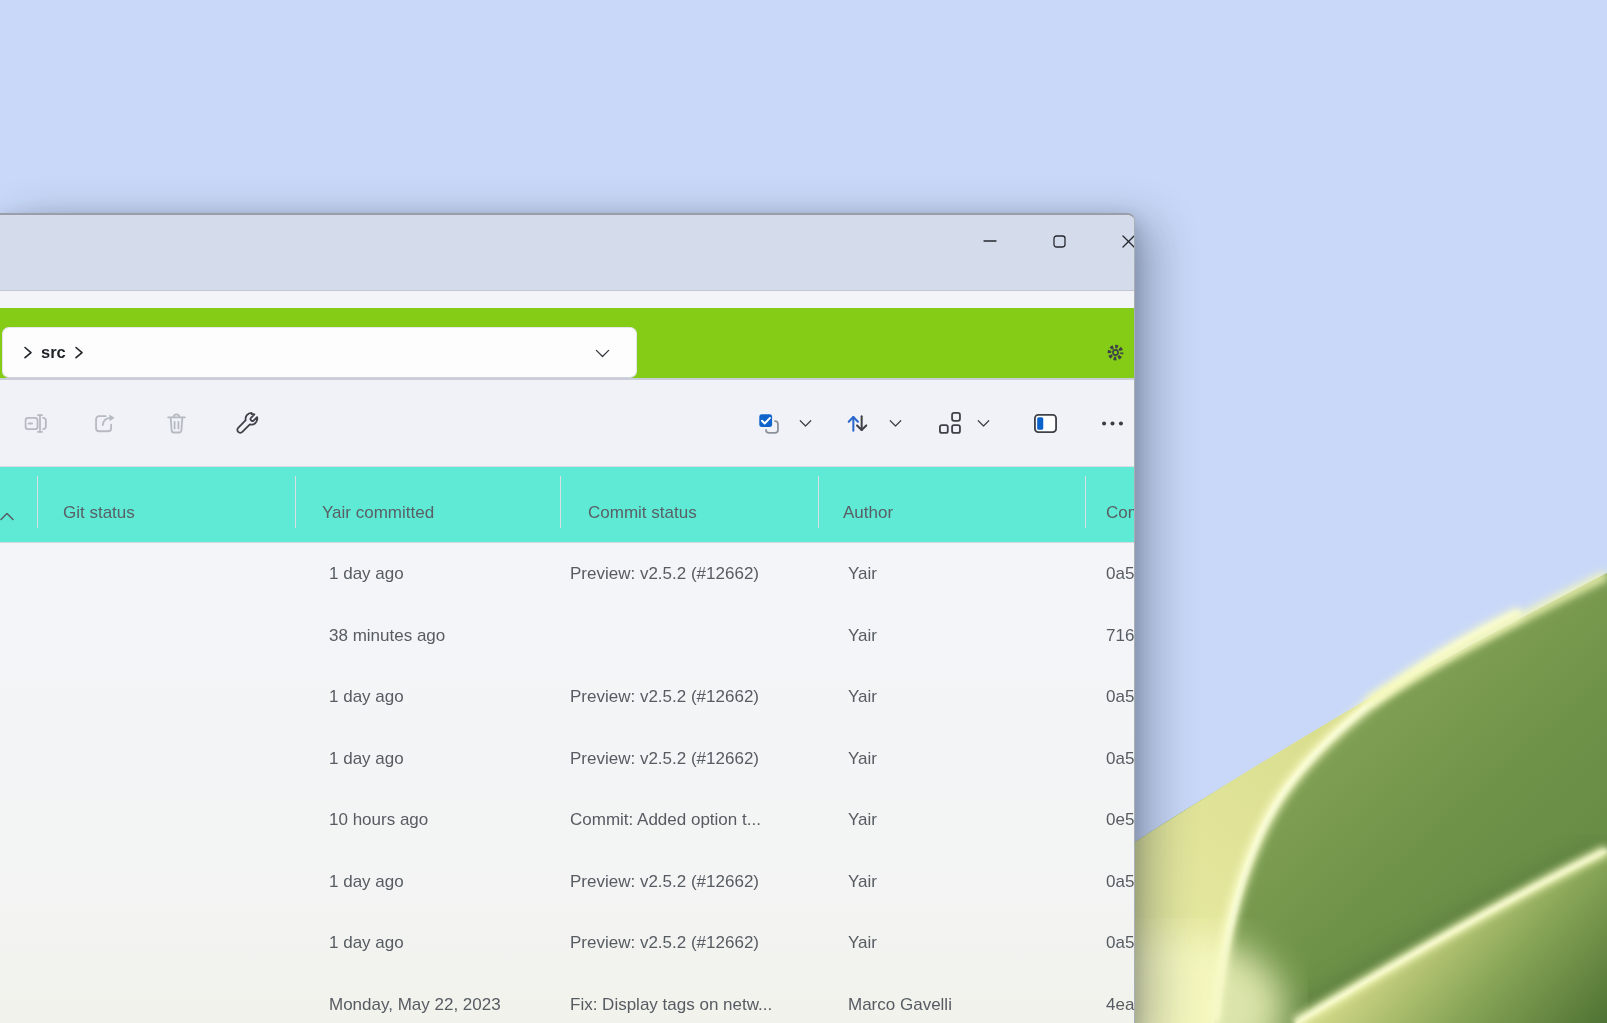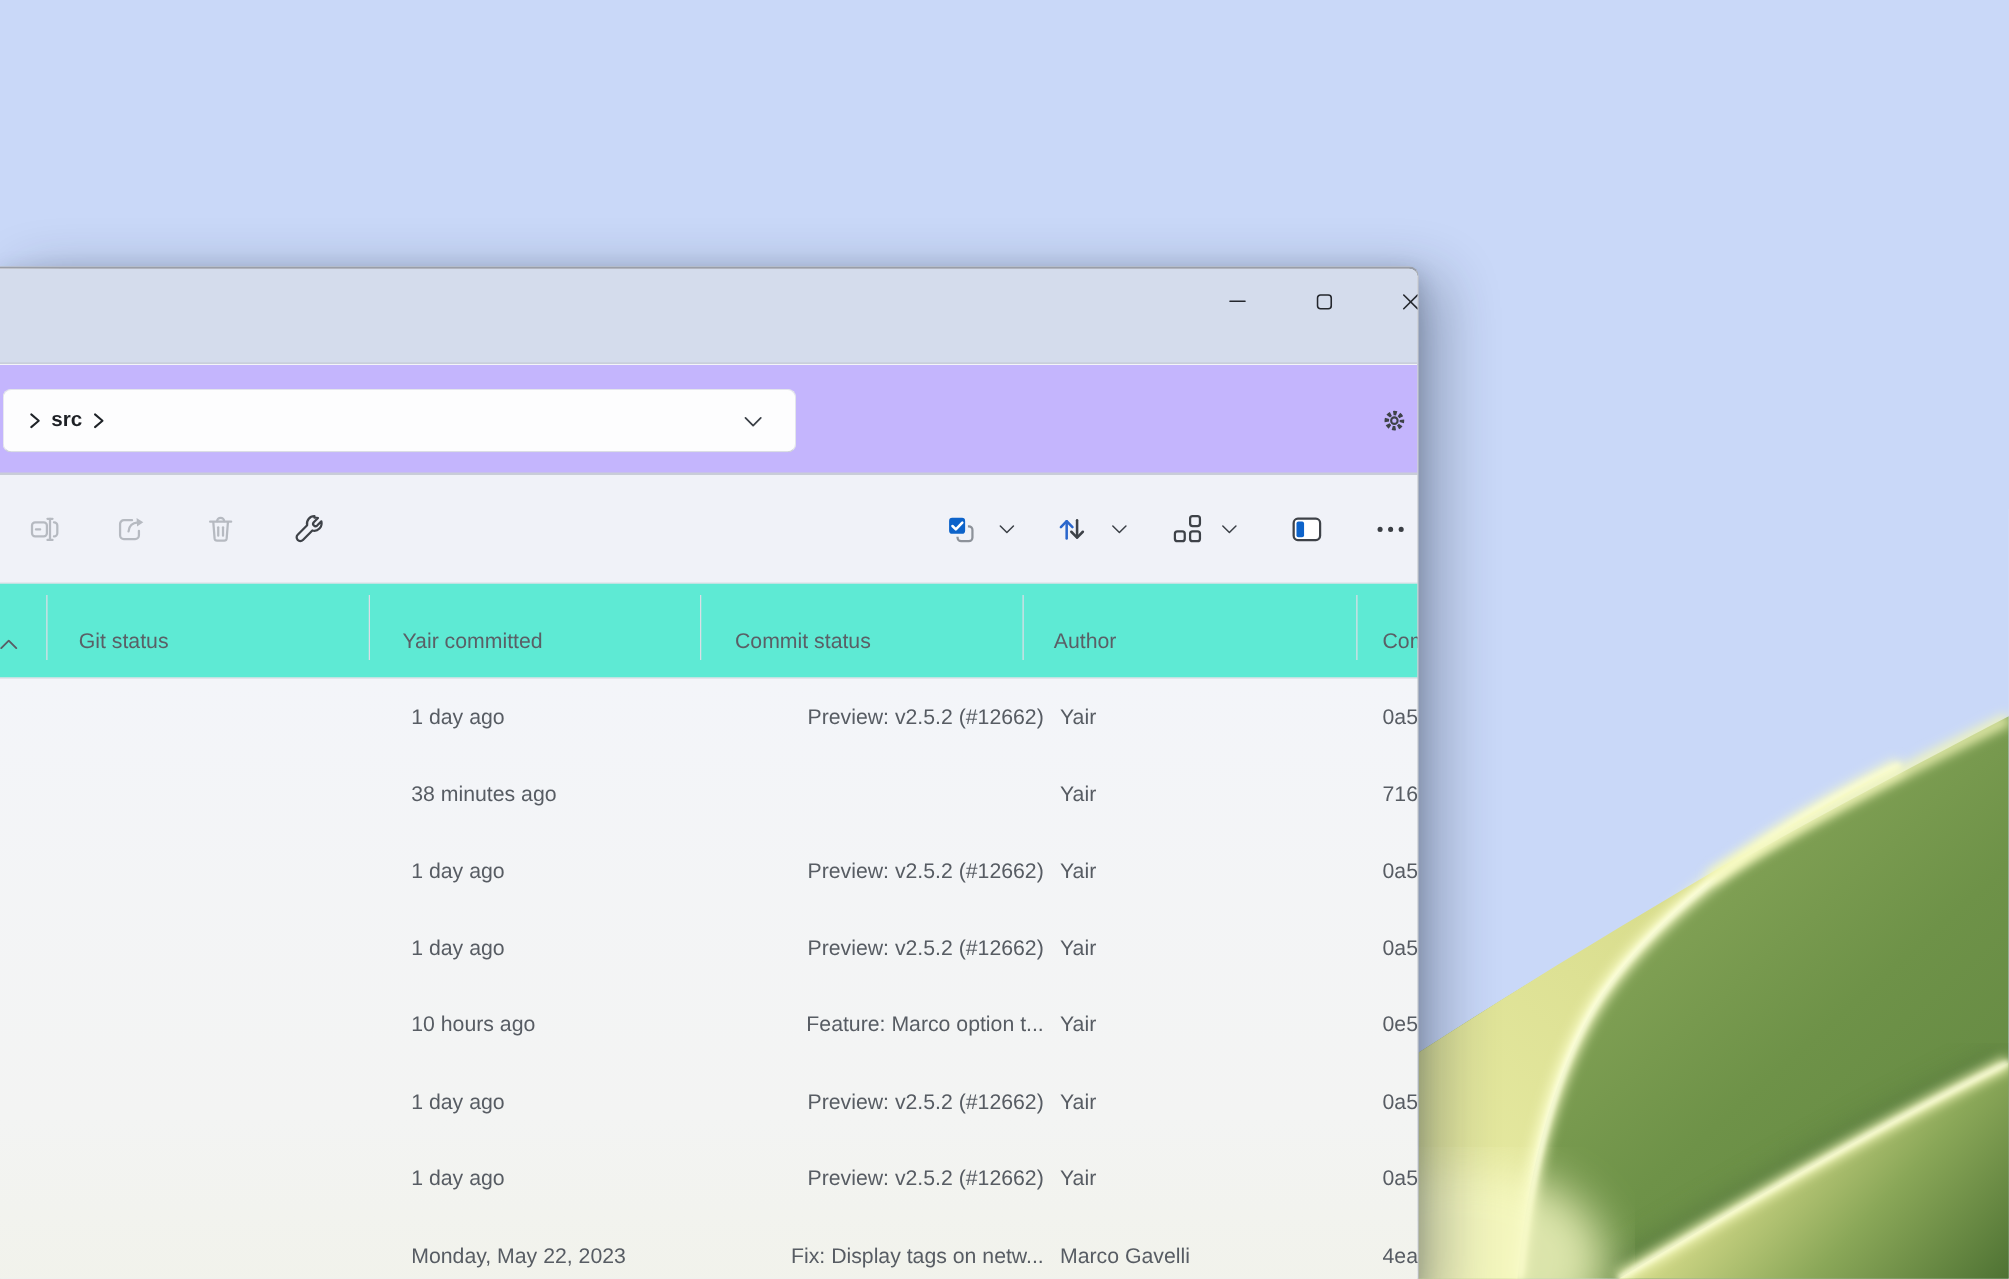--- a/index.html
+++ b/index.html
@@ -25,21 +25,21 @@
   .titlebar { position:absolute; left:0; top:0; width:100%; height:76px;
     background:#d4dcec; border-bottom:1px solid #c3c8d4; }
   .caption-btn { position:absolute; top:6px; width:48px; height:40px;
     display:flex; align-items:center; justify-content:center; background:transparent; border:none; cursor:default; }
   .caption-btn svg { stroke:#24272d; stroke-width:1.3; fill:none; stroke-linecap:round; }
   .btn-min   { left:966px; }
   .btn-max   { left:1035px; }
   .btn-close { left:1104px; }
 
   
-  .addressrow { position:absolute; left:0; top:77px; width:100%; height:87px; background:#c4b5fd; }
+  .addressrow { position:absolute; left:0; top:93px; width:100%; height:87px; background:#84cc16; }
   .pillbox { position:absolute; top:19px; height:51px; background:#fdfdfe;
     border:1px solid #e3e5eb; border-bottom:1px solid #cfd3db; border-radius:7px; }
   .addressbox { left:2px; width:635px; display:flex; align-items:center; padding:0 14px; }
   .crumb-chevron { display:flex; align-items:center; margin:0 6px; }
   .crumb-chevron svg { stroke:#1f2328; stroke-width:1.6; fill:none; stroke-linecap:round; stroke-linejoin:round; }
   .crumb { font-size:16.5px; font-weight:700; color:#1d2025; padding:0 2px; }
   .addr-dropdown { position:absolute; right:16px; top:0; height:100%; width:36px;
     display:flex; align-items:center; justify-content:center; background:none; border:none; }
   .addr-dropdown svg, .tb-chevron svg { stroke:#3a3f46; stroke-width:1.6; fill:none; stroke-linecap:round; stroke-linejoin:round; }
   .searchbox { left:662px; width:421px; }
@@ -72,21 +72,21 @@
   .hsort svg { stroke:#595e65; stroke-width:1.5; fill:none; stroke-linecap:round; stroke-linejoin:round; }
 
   
   .rows { position:absolute; left:0; top:328px; width:100%; height:502px;
     background:linear-gradient(180deg,#f3f5f9 0%,#f3f4f3 70%,#f1f2ea 100%); }
   .row { position:relative; height:61.5px; }
   .cell { position:absolute; top:0; height:61.5px; line-height:61.5px;
     font-size:17px; color:#575c63; white-space:nowrap; }
   .c-git    { left:63px;  width:220px; }
   .c-date   { left:329px; width:250px; }
-  .c-msg    { left:590px; width:245px; overflow:hidden;text-align:right; }
+  .c-msg    { left:570px; width:245px; overflow:hidden; }
   .c-author { left:848px; width:225px; overflow:hidden; }
   .c-hash   { left:1106px; width:40px; overflow:hidden; }
 </style>
 </head>
 <body>
 
 <div class="wallpaper">
   <svg width="1607" height="1023" viewBox="0 0 1607 1023">
     <defs>
       <linearGradient id="gGreen" gradientUnits="userSpaceOnUse" x1="1250" y1="650" x2="1607" y2="1050">
@@ -325,21 +325,21 @@
     <div class="row">
       <span class="cell c-git"></span>
       <span class="cell c-date">1 day ago</span>
       <span class="cell c-msg">Preview: v2.5.2 (#12662)</span>
       <span class="cell c-author">Yair</span>
       <span class="cell c-hash">0a5</span>
     </div>
     <div class="row">
       <span class="cell c-git"></span>
       <span class="cell c-date">10 hours ago</span>
-      <span class="cell c-msg">Feature: Marco option t...</span>
+      <span class="cell c-msg">Commit: Added option t...</span>
       <span class="cell c-author">Yair</span>
       <span class="cell c-hash">0e5</span>
     </div>
     <div class="row">
       <span class="cell c-git"></span>
       <span class="cell c-date">1 day ago</span>
       <span class="cell c-msg">Preview: v2.5.2 (#12662)</span>
       <span class="cell c-author">Yair</span>
       <span class="cell c-hash">0a5</span>
     </div>

